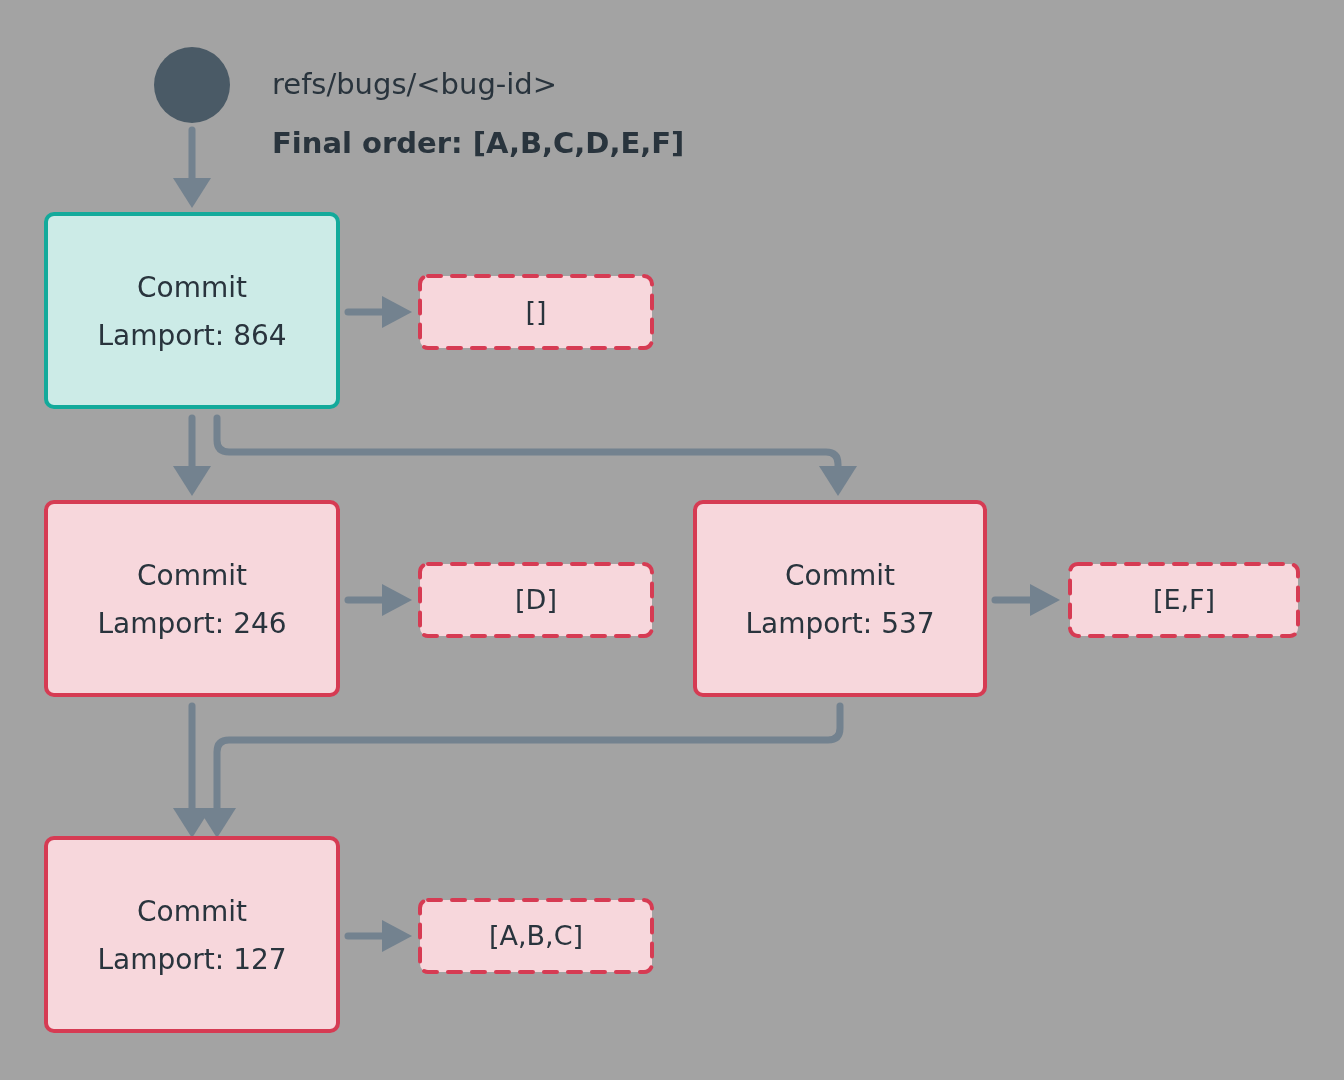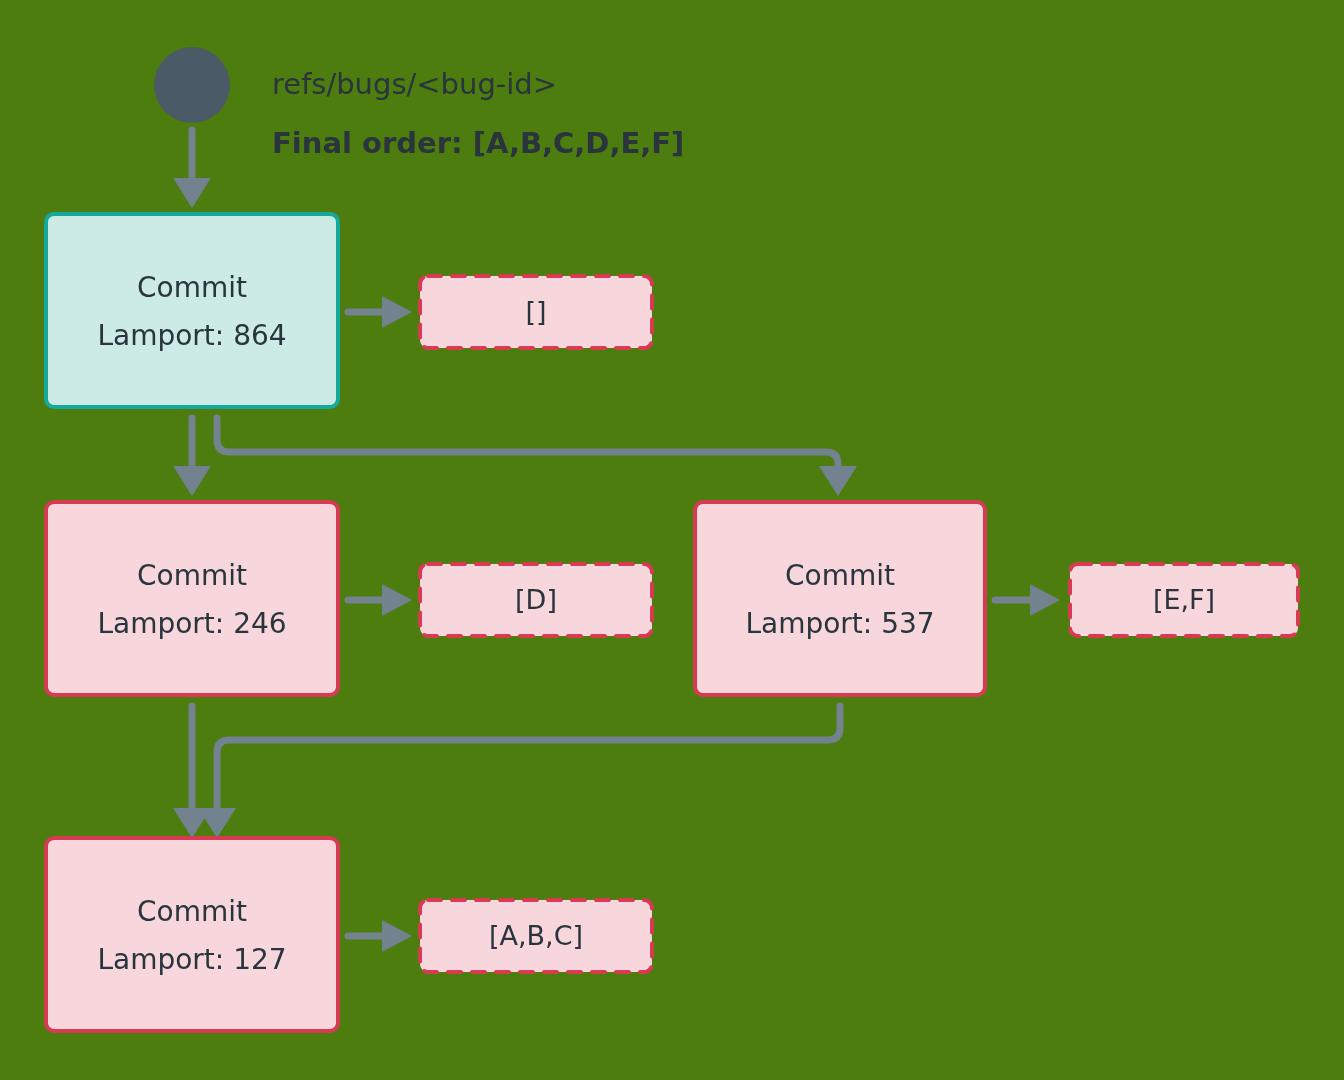--- a/index.html
+++ b/index.html
@@ -10,21 +10,21 @@
   body {
     width: 1344px;
     height: 1080px;
     overflow: hidden;
     font-family: "DejaVu Sans", sans-serif;
   }
   #diagram-root {
     position: relative;
     width: 1344px;
     height: 1080px;
-    background: #4d7c0f;
+    background: #a3a3a3;
   }
   svg#flow {
     display: block;
     width: 1344px;
     height: 1080px;
   }
   .node-label {
     font-family: "DejaVu Sans", sans-serif;
     font-size: 28px;
     fill: #29343d;

